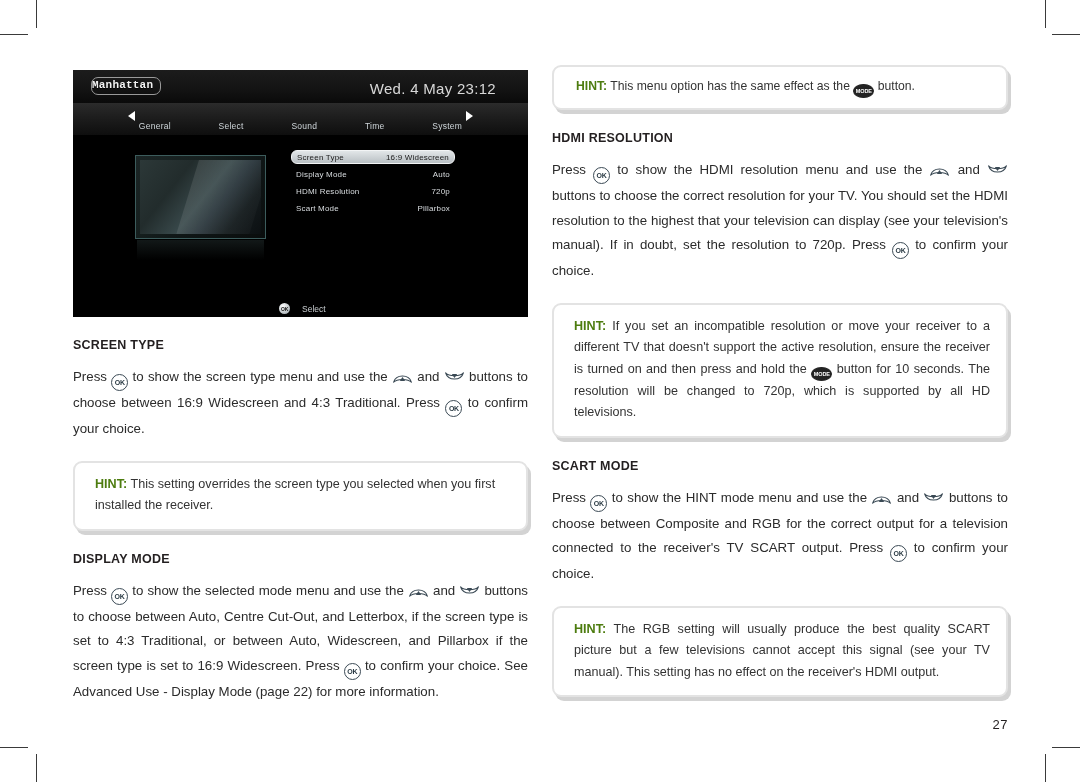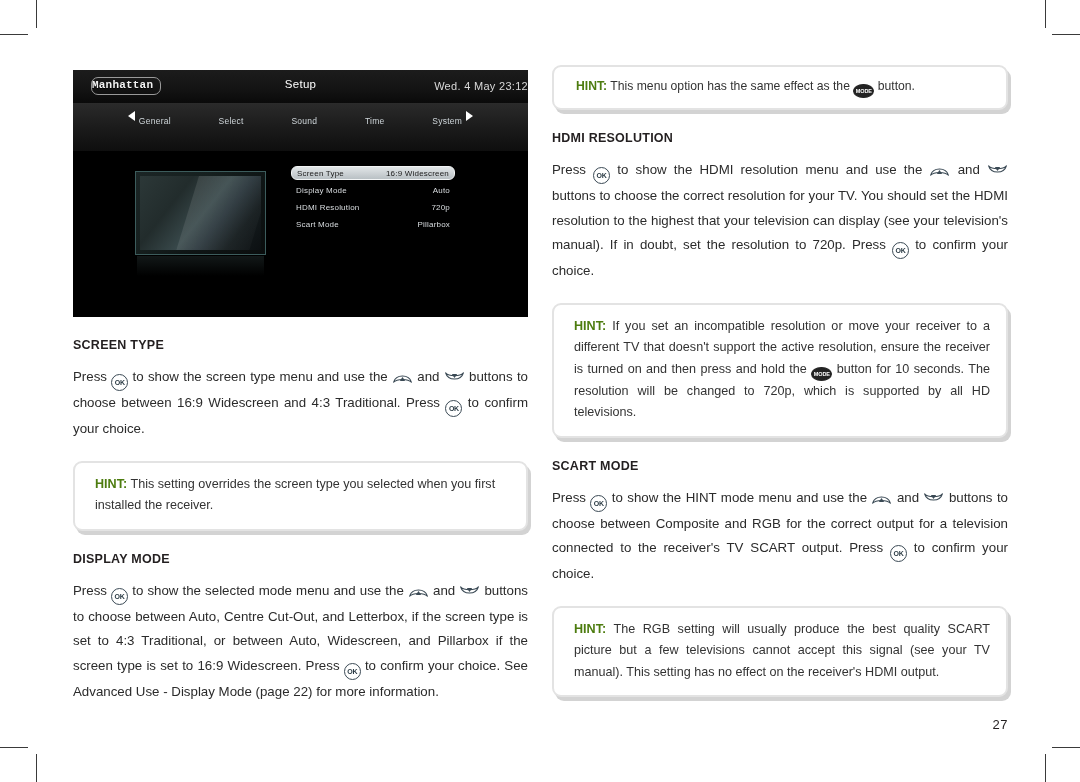--- a/index.html
+++ b/index.html
@@ -67,32 +67,32 @@
   .tv-title {
     position: absolute;
     left: 0; right: 0; top: 8px;
     text-align: center;
     color: #ffffff;
     font-size: 11.5px;
     letter-spacing: .3px;
   }
   .tv-datetime {
     position: absolute;
-    right: 0;
+    right: 32px;
     top: 10px;
     color: #d8d8d8;
-    font-size: 11px;
+    font-size: 15px;
     letter-spacing: .3px;
   }
   .tv-nav {
     height: 23px;
     background: linear-gradient(180deg,#2a2a2a 0%, #1e1e1e 40%, #0e0e0e 100%);
     display: flex;
-    align-items: flex-start;
-    padding: 12px 42px;
+    align-items: flex-end;
+    padding: 4px 42px;
     position: relative;
     border-bottom: 1px solid #000;
   }
   .tv-nav .tabs {
     flex: 1;
     display: flex;
     justify-content: space-around;
     align-items: center;
   }
   .tv-nav .tab {
@@ -296,21 +296,20 @@
 <div class="crop h" style="left:0; bottom:34px;"></div>
 <div class="crop v" style="left:1045px; bottom:0;"></div>
 <div class="crop h" style="right:0; bottom:34px;"></div>
 
 <div class="col-left">
 
   <div class="tv-shot">
 
     <div class="tv-header">
       <div class="tv-logo">Manhattan</div>
-      <div class="tv-title">Setup</div>
       <div class="tv-datetime">Wed. 4 May  23:12</div>
     </div>
 
     <div class="tv-nav">
       <div class="tv-arrow left"></div>
       <div class="tabs">
         <div class="tab">General</div>
         <div class="tab">Select</div>
         <div class="tab">Sound</div>
         <div class="tab">Time</div>

